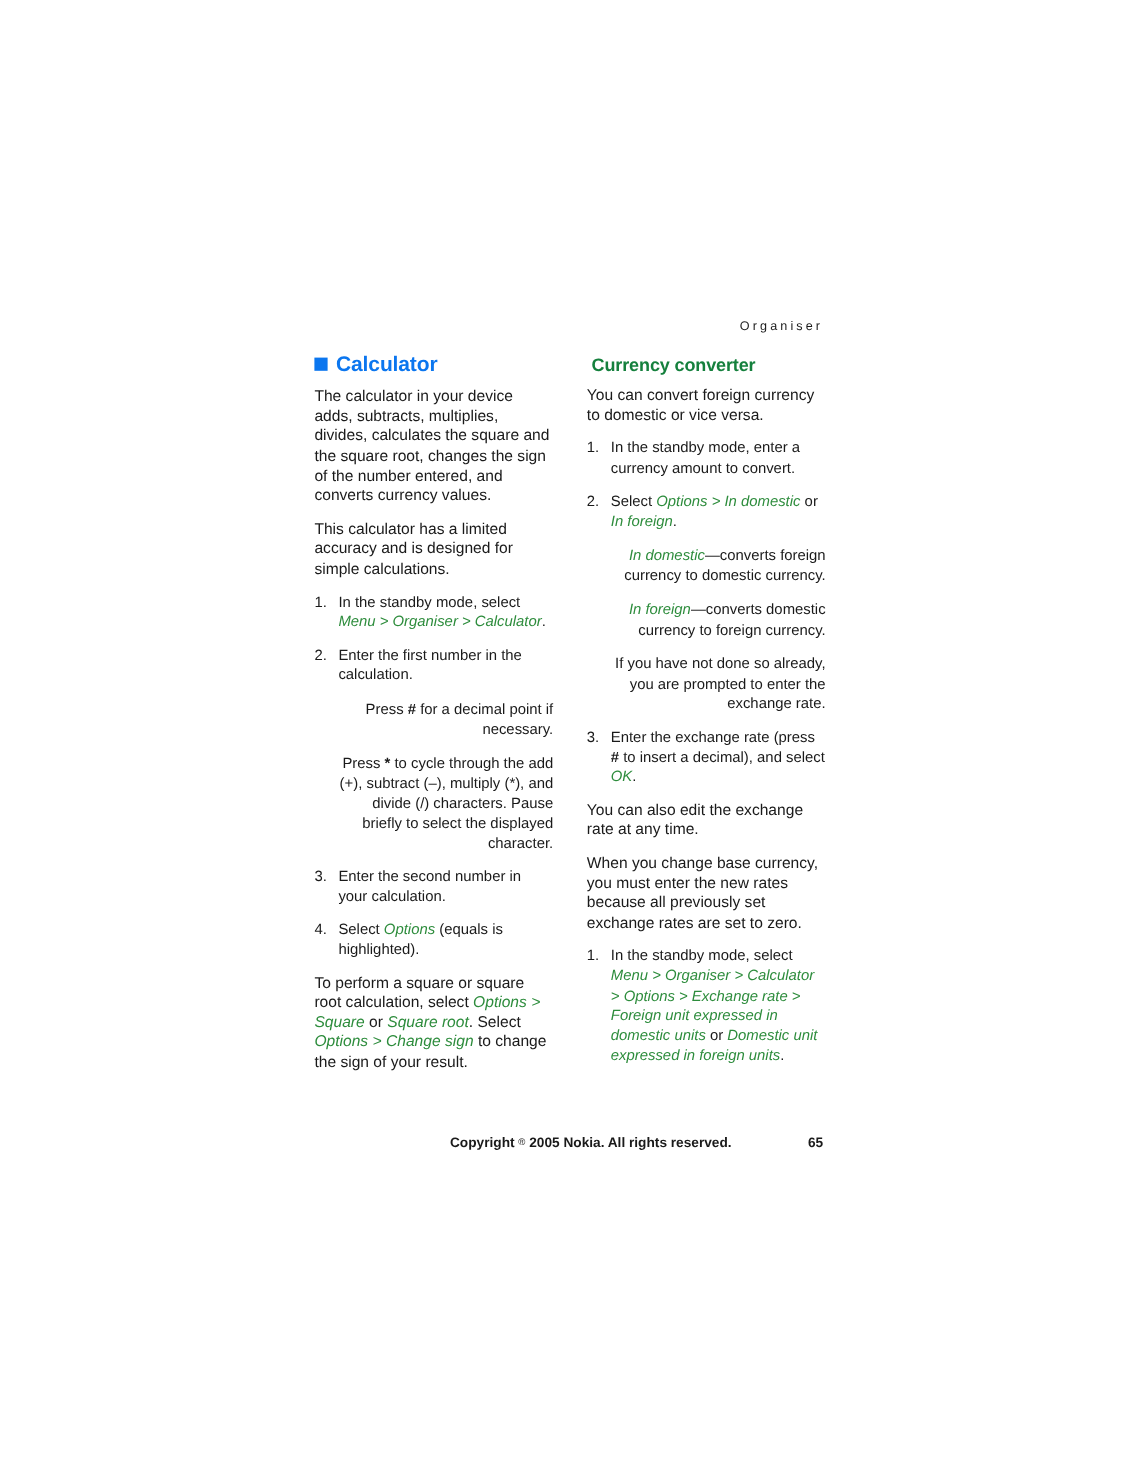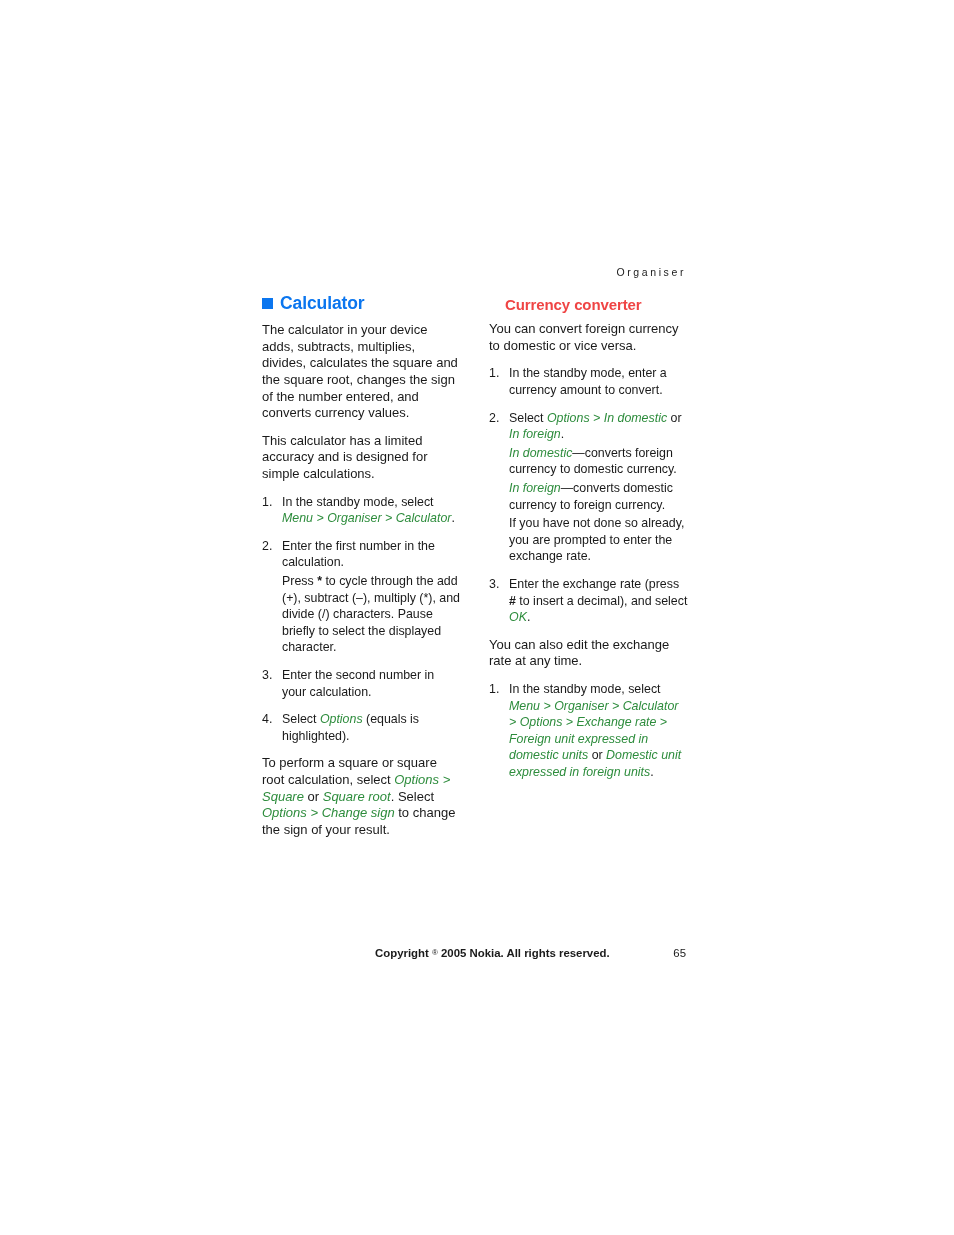--- a/index.html
+++ b/index.html
@@ -69,22 +69,22 @@
     width: 11px;
     height: 11px;
     background: #0b76ef;
     flex: 0 0 auto;
     position: relative;
     top: 0px;
   }
   h2.sub-title {
     font-size: 15px;
     font-weight: 700;
-    color: #ef4444;
-    margin: 2px 0 8px 16px;
+    color: #15803d;
+    margin: 2px 0 8px 4px;
     line-height: 1.15;
     letter-spacing: -0.1px;
   }
 
   
   p.para {
     margin: 0 0 11px 0;
     font-size: 13px;
     line-height: 16.6px;
     color: #1a1a1a;
@@ -109,21 +109,22 @@
   ol.steps > li .num {
     position: absolute;
     left: 0;
     top: 0;
     width: 16px;
     text-align: left;
     font-size: 12.4px;
   }
   li .sub-para {
     display: block;
-    margin-top: 2px;
+    margin-top: 12px;
+    text-align: right;
   }
 
   
   .mi {            
     color: #2d8c3c;
     font-style: italic;
   }
   .kb {            
     font-weight: 700;
   }
@@ -146,21 +147,21 @@
   }
   .footer .copy .reg {
     font-size: 8px;
     vertical-align: 2px;
     font-weight: 400;
   }
   .footer .pageno {
     position: absolute;
     right: 0;
     top: 0;
-    font-weight: 400;
+    font-weight: 700;
   }
 </style>
 </head>
 <body>
 
 <div class="page">
 
   <div class="running-header">Organiser</div>
 
   <div class="columns">
@@ -177,20 +178,21 @@
       <p class="para">This calculator has a limited accuracy and is designed for simple calculations.</p>
 
       <ol class="steps">
 
         <li>
           <span class="num">1.</span><span>In the standby mode, select </span><span class="mi">Menu</span><span class="mi"> &gt; </span><span class="mi">Organiser</span><span class="mi"> &gt; </span><span class="mi">Calculator</span><span>.</span>
         </li>
 
         <li>
           <span class="num">2.</span><span>Enter the first number in the calculation.</span>
+          <span class="sub-para"><span>Press </span><span class="kb">#</span><span> for a decimal point if necessary.</span></span>
           <span class="sub-para"><span>Press </span><span class="kb">*</span><span> to cycle through the add (+), subtract (–), multiply (*), and divide (/) characters. Pause briefly to select the displayed character.</span></span>
         </li>
 
         <li>
           <span class="num">3.</span><span>Enter the second number in your calculation.</span>
         </li>
 
         <li>
           <span class="num">4.</span><span>Select </span><span class="mi">Options</span><span> (equals is highlighted).</span>
         </li>
@@ -221,20 +223,21 @@
         </li>
 
         <li>
           <span class="num">3.</span><span>Enter the exchange rate (press </span><span class="kb">#</span><span> to insert a decimal), and select </span><span class="mi">OK</span><span>.</span>
         </li>
 
       </ol>
 
       <p class="para">You can also edit the exchange rate at any time.</p>
 
+      <p class="para">When you change base currency, you must enter the new rates because all previously set exchange rates are set to zero.</p>
 
       <ol class="steps">
         <li>
           <span class="num">1.</span><span>In the standby mode, select </span><span class="mi">Menu</span><span class="mi"> &gt; </span><span class="mi">Organiser </span><span class="mi"> &gt; </span><span class="mi">Calculator</span><span class="mi"> &gt; </span><span class="mi">Options</span><span class="mi"> &gt; </span><span class="mi">Exchange rate</span><span class="mi"> &gt; </span><span class="mi">Foreign unit expressed in domestic units</span><span> or </span><span class="mi">Domestic unit expressed in foreign units</span><span>.</span>
         </li>
       </ol>
 
     </div>
 
   </div>

